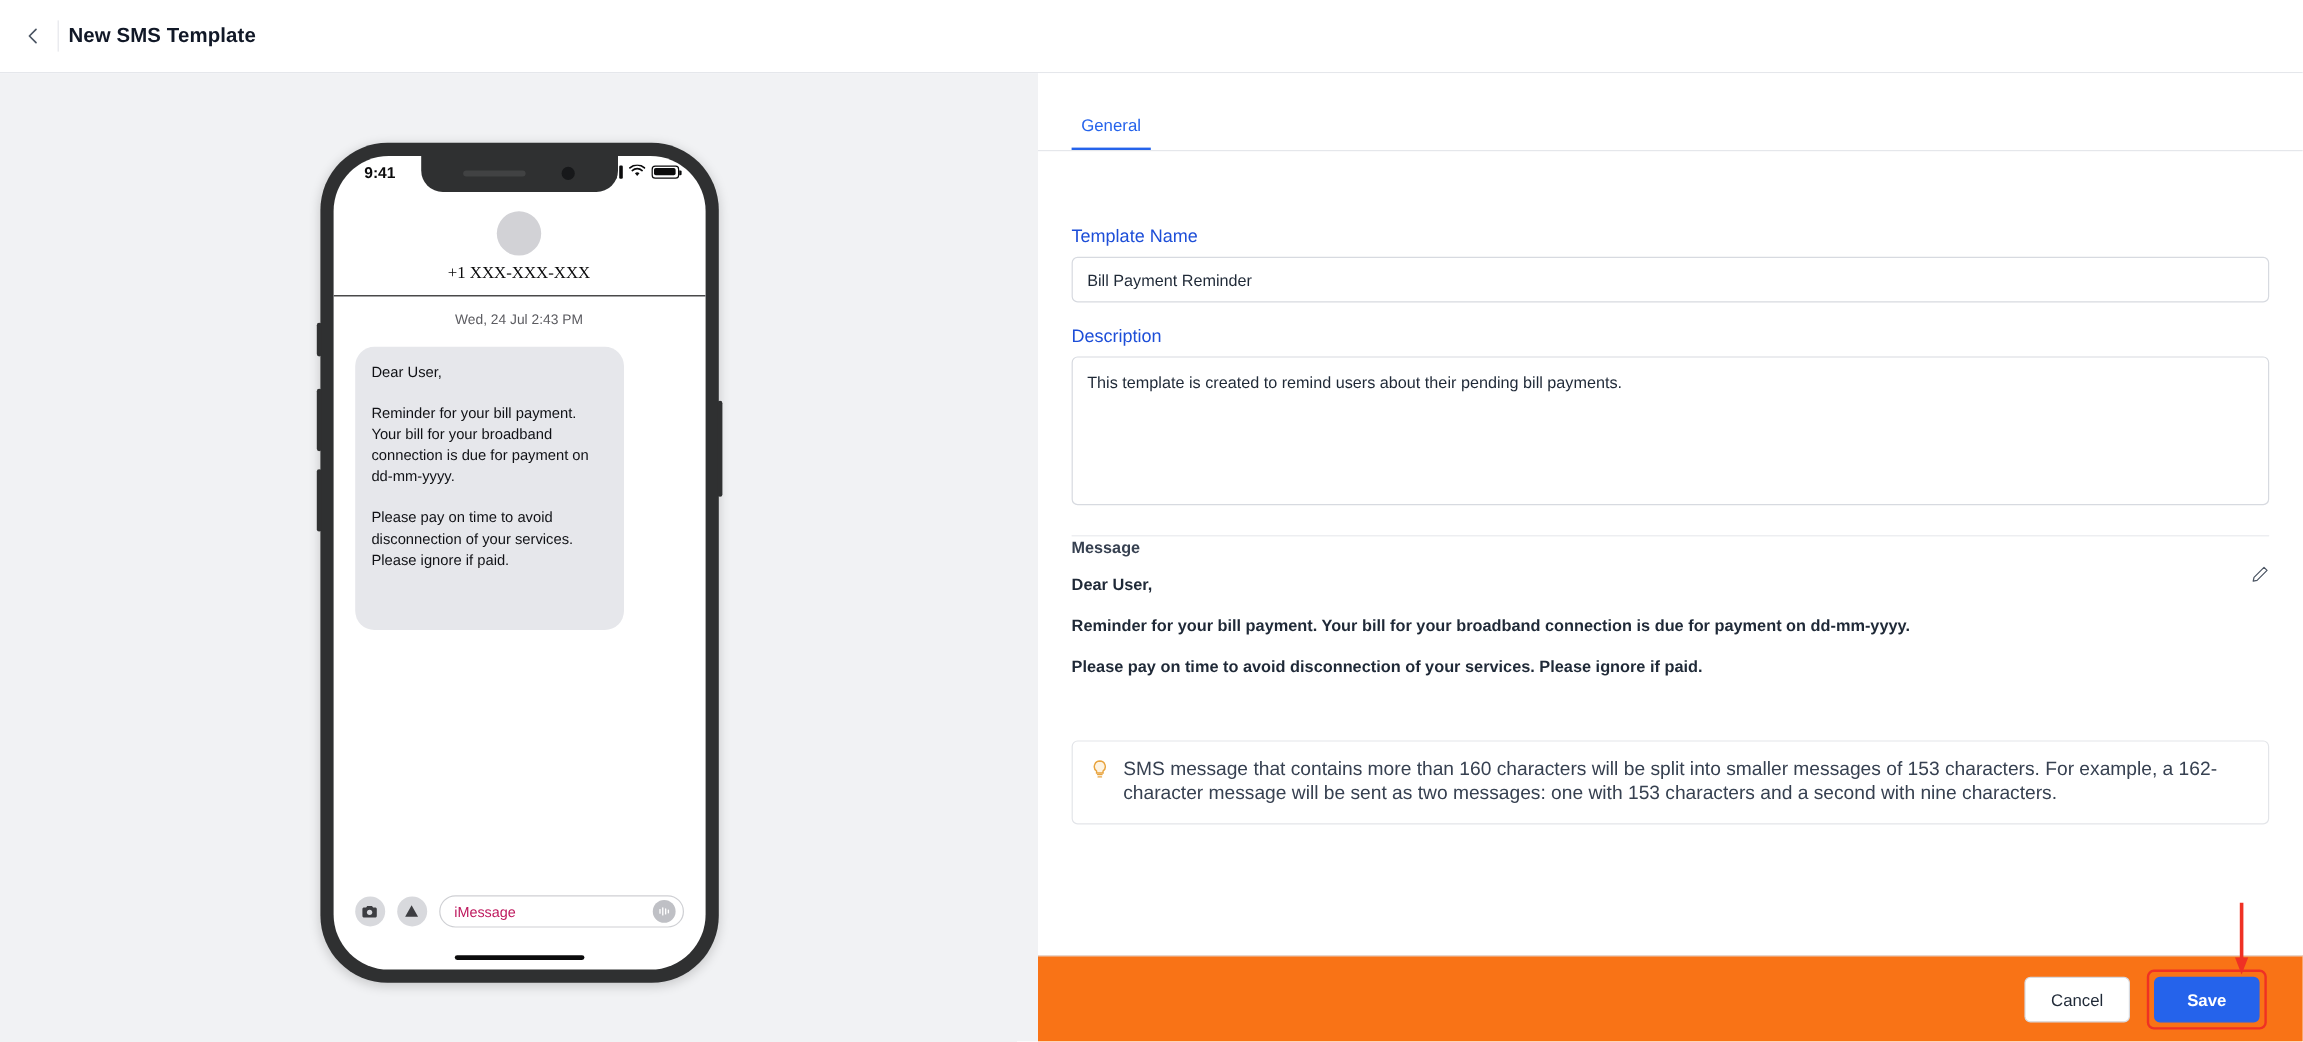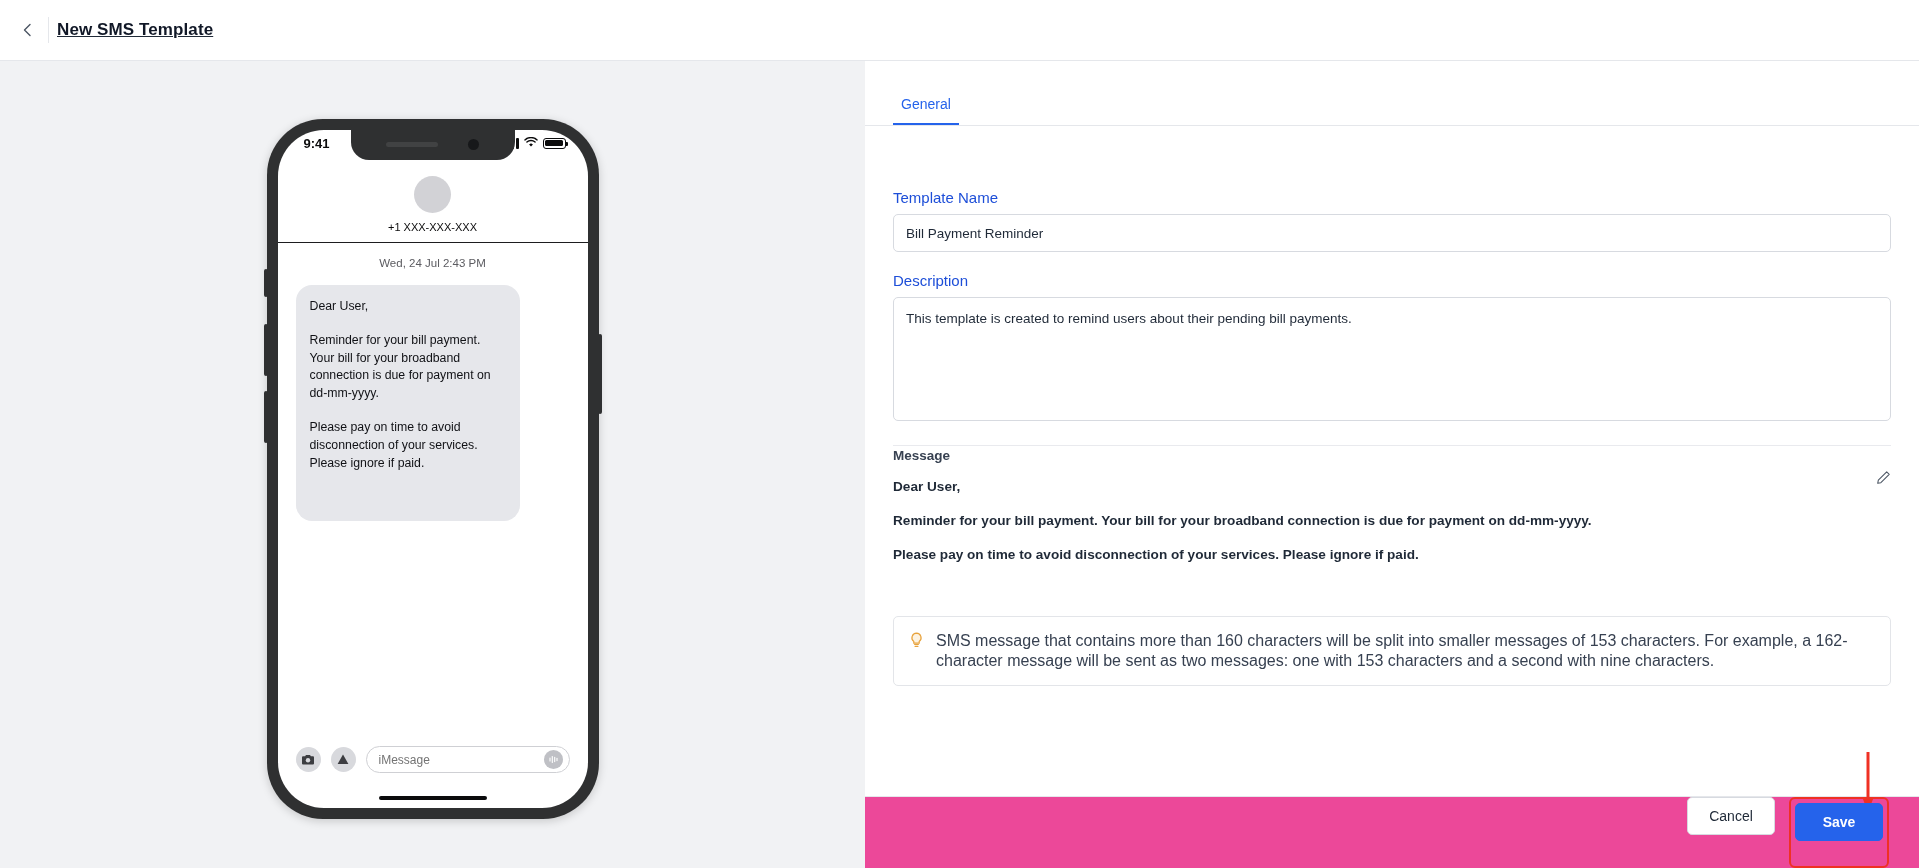--- a/index.html
+++ b/index.html
@@ -18,21 +18,20 @@
 
   
   .topbar {
     height: 61px;
     flex: 0 0 61px;
     display: flex;
     align-items: center;
     border-bottom: 1px solid #e5e7eb;
     background: #fff;
     padding-left: 10px;
-    text-decoration: underline;
   }
   .back-btn {
     width: 36px; height: 36px;
     display: flex; align-items: center; justify-content: center;
     cursor: pointer;
     color: #4b5563;
   }
   .back-btn svg { display: block; }
   .topbar-sep {
     width: 1px; height: 26px;
@@ -149,22 +148,23 @@
     padding: 2px 0 9px;
     display: flex; flex-direction: column; align-items: center;
     border-bottom: 1px solid #1d1d1f;
   }
   .avatar {
     width: 37px; height: 37px; border-radius: 50%;
     background: #d2d2d6;
   }
   .chat-number {
     margin-top: 8px;
-    font-size: 11px;
+    font-size: 14px;
     color: #0b0b0c;
+    font-family: Liberation Serif, serif;
   }
   .chat-body {
     flex: 1 1 auto;
     padding: 14px 18px 0;
     overflow: hidden;
   }
   .msg-time {
     text-align: center;
     font-size: 11.5px;
     color: #5b5b60;
@@ -198,21 +198,21 @@
     flex: 0 0 auto;
   }
   .imessage-field {
     flex: 1 1 auto;
     height: 27px;
     border: 1px solid #cfd0d4;
     border-radius: 14px;
     display: flex;
     align-items: center;
     padding: 0 6px 0 12px;
-    color: #737373;
+    color: #be185d;
     font-size: 12px;
     justify-content: space-between;
   }
   .mic-circle {
     width: 19px; height: 19px; border-radius: 50%;
     background: #bfc0c5;
     display: flex; align-items: center; justify-content: center;
     color: #fff;
   }
   .home-ind {
@@ -324,24 +324,25 @@
     line-height: 19.5px;
     color: #374151;
   }
 
   
   .footer {
     height: 72px;
     flex: 0 0 72px;
     border-top: 1px solid #e5e7eb;
     display: flex;
+    align-items: center;
     justify-content: flex-end;
     gap: 14px;
     padding-right: 30px;
-    background: #ec4899;
+    background: #f97316;
     position: relative;
     padding-left: 17px;
   }
   .btn {
     height: 38px;
     min-width: 88px;
     border-radius: 5px;
     font-size: 14px;
     font-family: "Liberation Sans", sans-serif;
     cursor: pointer;

